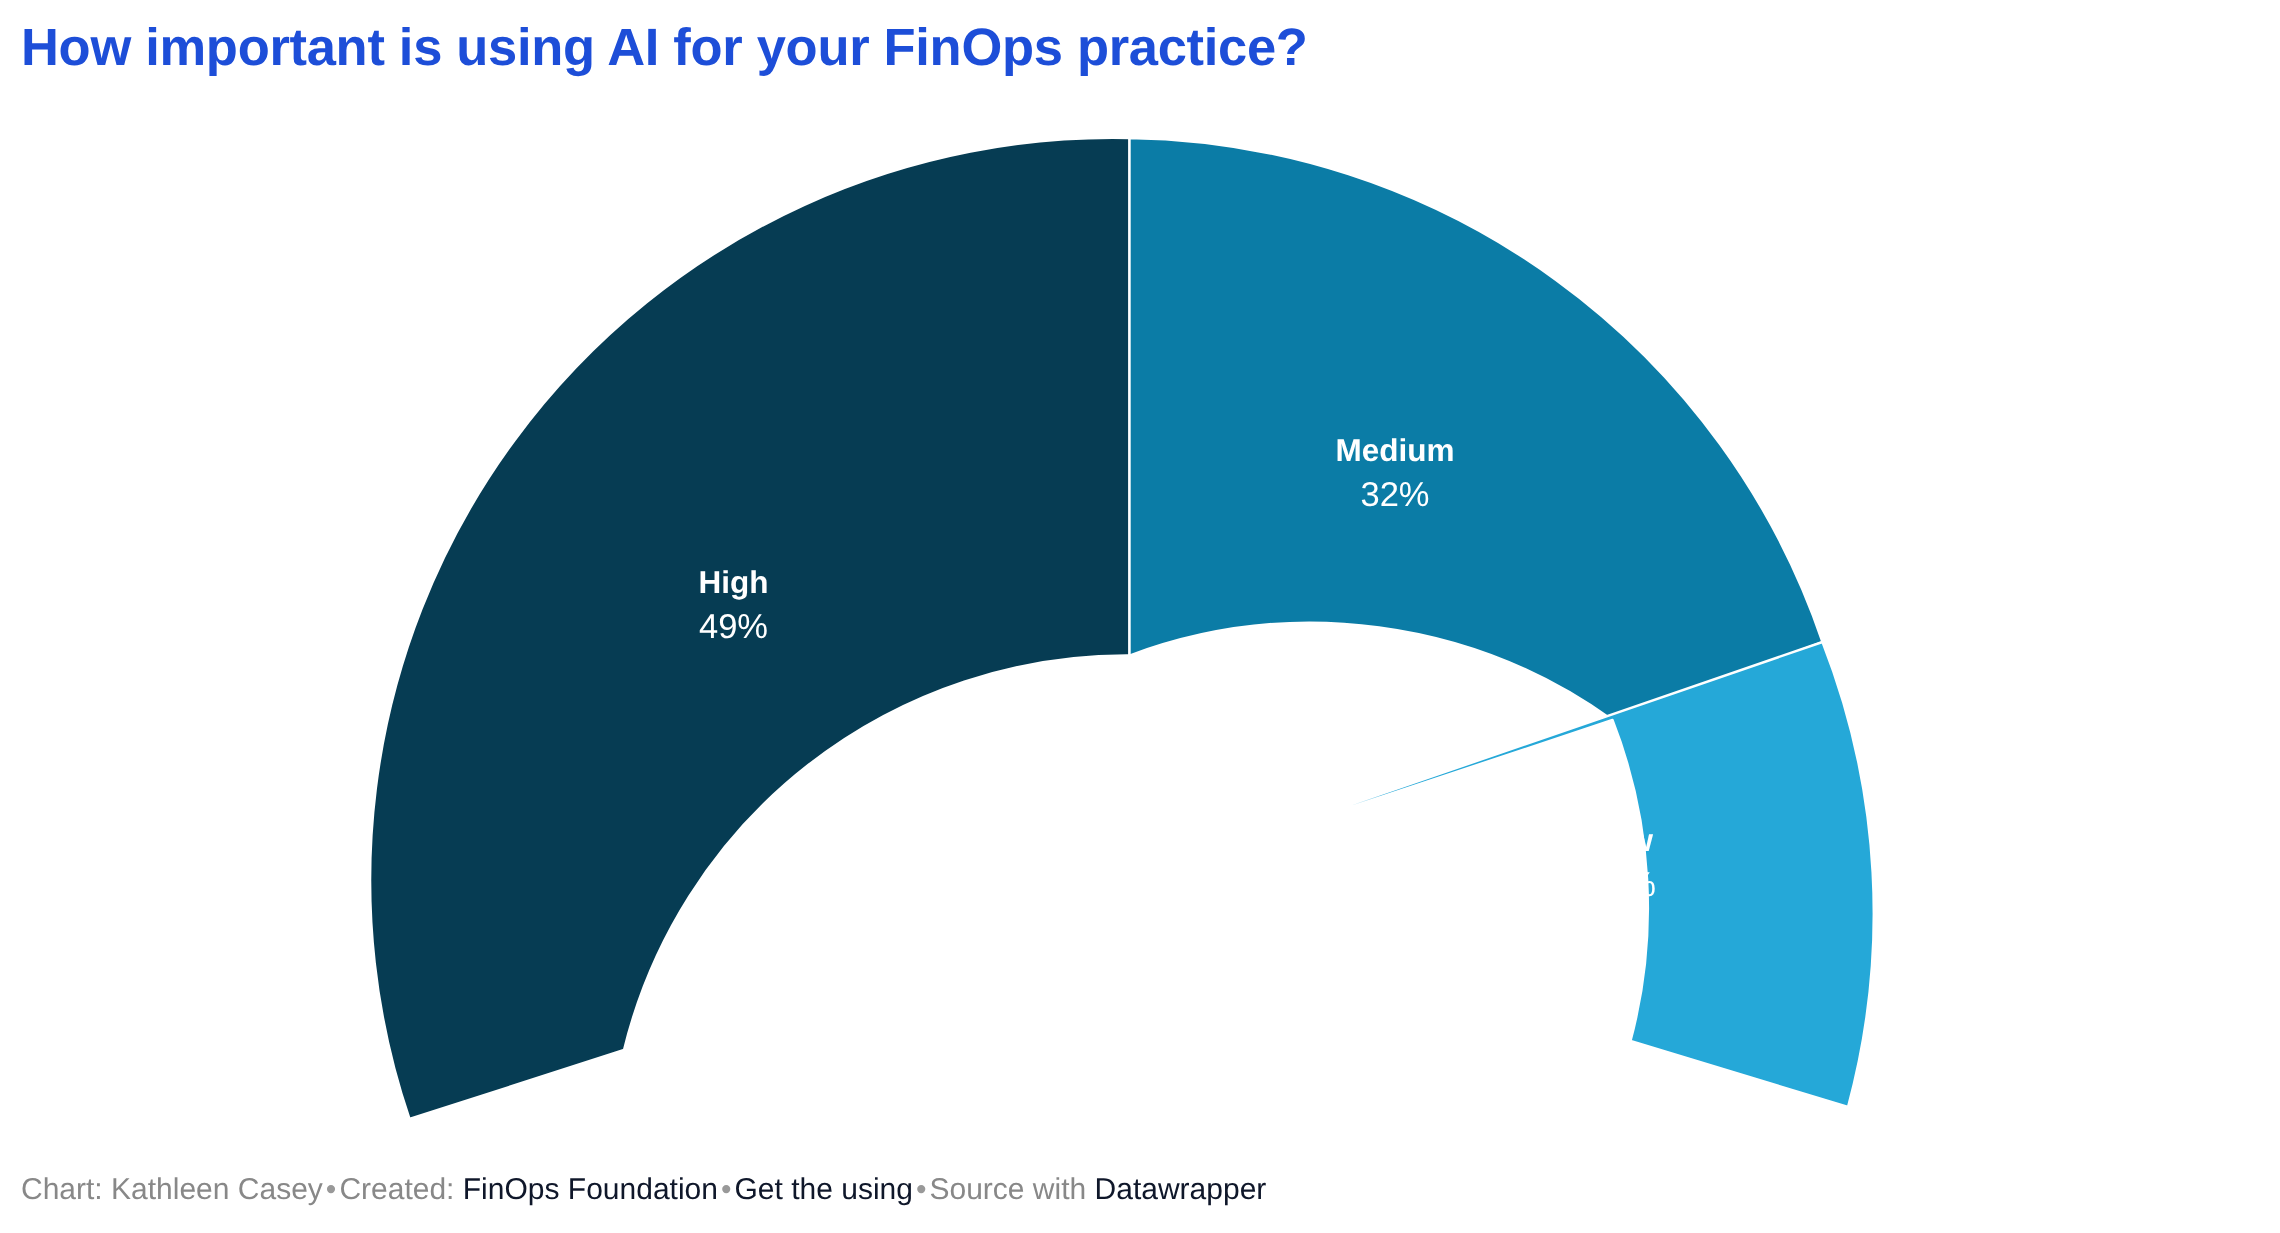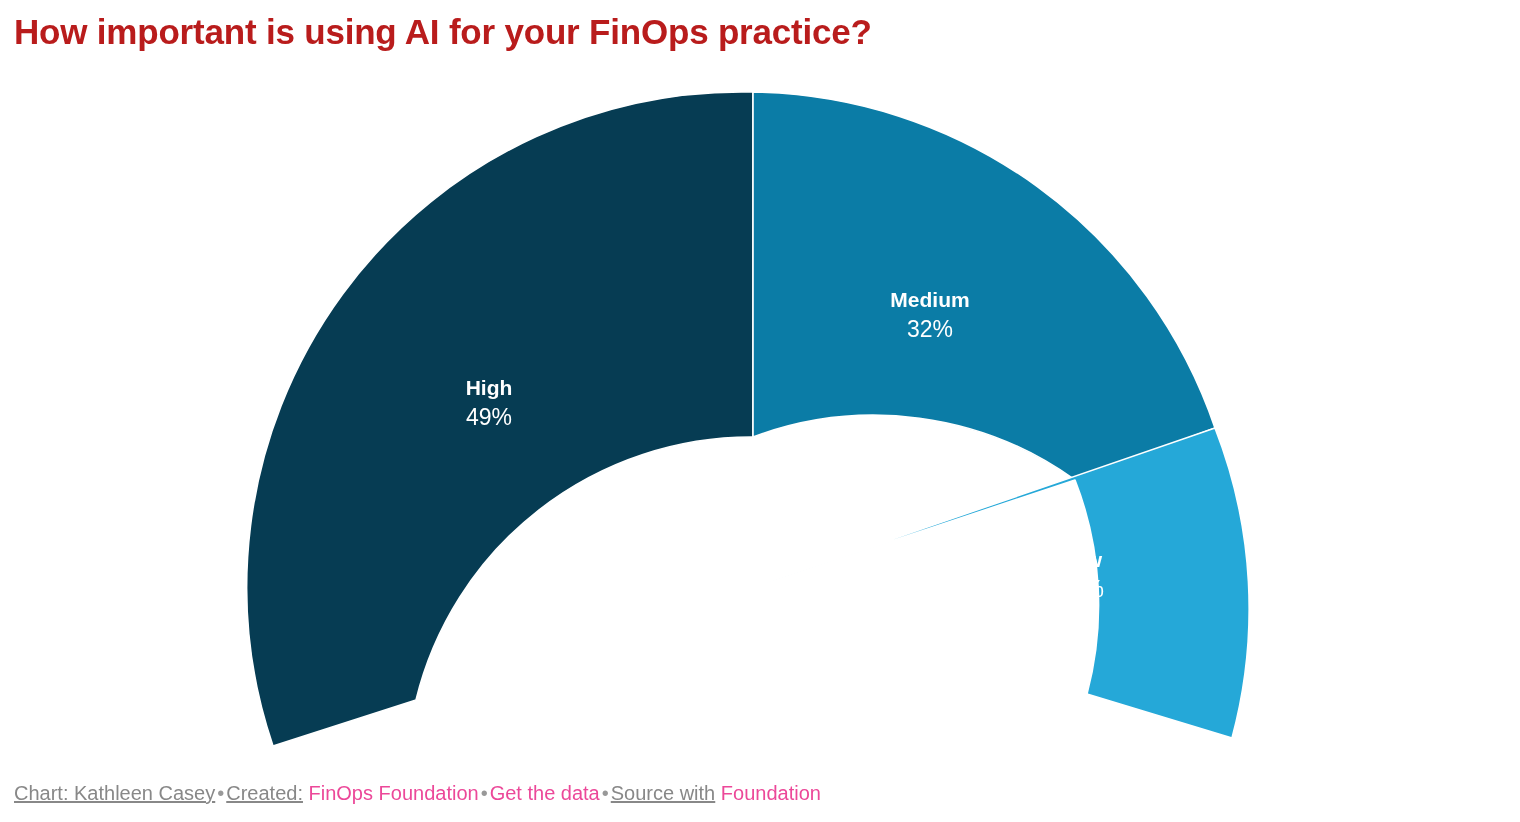--- a/index.html
+++ b/index.html
@@ -20,21 +20,21 @@
     width: 1520px;
     height: 822px;
     box-sizing: border-box;
   }
   .chart-title {
     position: absolute;
     left: 14px;
     top: 12px;
     font-size: 35px;
     font-weight: bold;
-    color: #b91c1c;
+    color: #1d4ed8;
     letter-spacing: -0.2px;
     white-space: nowrap;
     font-family: "Liberation Sans", sans-serif;
   }
   .chart-plot {
     position: absolute;
     left: 0;
     top: 60px;
     width: 1520px;
     height: 700px;
@@ -61,27 +61,26 @@
     font-size: 20px;
     color: #888888;
     font-family: "Liberation Sans", sans-serif;
     white-space: nowrap;
   }
   .chart-footer .sep {
     color: #999999;
     padding: 0 2px;
   }
   .chart-footer .link {
-    color: #ec4899;
+    color: #0f172a;
     text-decoration: none;
     cursor: pointer;
   }
   .chart-footer .plain {
     color: #888888;
-    text-decoration: underline;
   }
 </style>
 </head>
 <body>
 
 <div class="chart-root">
 
   <div class="chart-title">How important is using AI for your FinOps practice?</div>
 
   <div class="chart-plot">
@@ -123,16 +122,16 @@
 
         <g>
           <text class="slice-label-name" x="1081" y="507" text-anchor="middle">Low</text>
           <text class="slice-label-value" x="1081" y="537" text-anchor="middle">19%</text>
         </g>
       </g>
     </svg>
   </div>
 
   <div class="chart-footer">
-    <span class="plain">Chart: Kathleen Casey</span><span class="sep">•</span><span class="plain">Created:</span> <span class="link">FinOps Foundation</span><span class="sep">•</span><span class="link">Get the data</span><span class="sep">•</span><span class="plain">Source with</span> <span class="link">Foundation</span>
+    <span class="plain">Chart: Kathleen Casey</span><span class="sep">•</span><span class="plain">Created:</span> <span class="link">FinOps Foundation</span><span class="sep">•</span><span class="link">Get the using</span><span class="sep">•</span><span class="plain">Source with</span> <span class="link">Datawrapper</span>
   </div>
 
 </div>
 
 </body></html>

